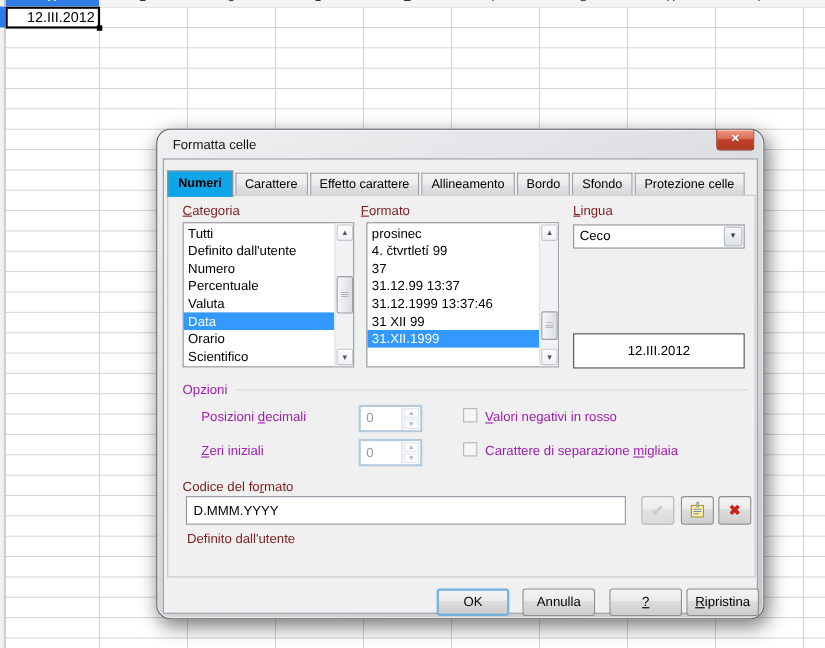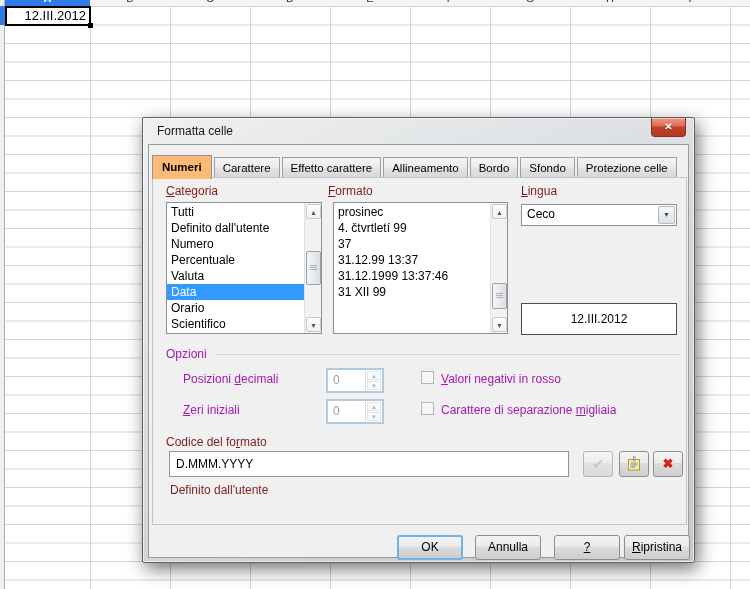--- a/index.html
+++ b/index.html
@@ -26,40 +26,40 @@
   .row-h-sel { position:absolute; left:0; top:6px; width:5px; height:19px; background:#2f7ce8; }
   .cell-a1 { position:absolute; left:5px; top:6px; width:86px; height:20px;
     border:2px solid #000; background:#fff; font-size:13px; line-height:15px;
     text-align:right; padding-right:3px; color:#000; }
   .cell-a1 .handle { position:absolute; right:-4px; bottom:-4px; width:5px; height:5px;
     background:#000; }
 
   
   .dialog { position:absolute; left:142px; top:117px; width:553px; height:446px;
     background:linear-gradient(155deg,#eef0f1 0%,#d9dcdf 45%,#c5c8cc 100%);
-    border:1px solid #5e6267; border-radius:2px;
+    border:1px solid #5e6267; border-radius:13px;
     box-shadow:3px 6px 18px rgba(0,0,0,.55), inset 0 0 0 1px rgba(255,255,255,.55);
     font-size:12px; color:#000; }
   .dlg-title { position:absolute; left:14px; top:6px; font-size:12px; color:#151515; }
   .dlg-close { position:absolute; top:0; right:8px; width:35px; height:19px;
     border:1px solid #8e2b1d; border-top:none; border-radius:0 0 4px 4px;
     background:linear-gradient(#ef9b88 0%,#d96a53 45%,#c03f2a 50%,#b03a1f 100%);
     color:#fff; font-size:10px; font-weight:bold; text-align:center; line-height:17px;
     box-shadow:inset 0 1px 0 rgba(255,255,255,.4); cursor:default;
     text-shadow:0 1px 1px rgba(0,0,0,.4); }
   .dlg-content { position:absolute; left:5px; top:26px; width:541px; height:414px;
     background:#f0f0f0; border:1px solid #979ca1; }
 
   
   .tabs { position:absolute; left:3px; top:8px; height:25px; display:flex;
     align-items:flex-end; white-space:nowrap; }
   .tab { background:linear-gradient(#f3f4f4,#ececed 45%,#e0e1e3 55%,#d5d7da);
     border:1px solid #9aa0a6; border-bottom:none; padding:4px 8px 4px;
     margin-right:2px; font-size:11.5px; position:relative; z-index:1; cursor:default; }
-  .tab.active { background:#fdba74; font-weight:bold; padding:5px 9px 6px;
+  .tab.active { background:#0ea5e9; font-weight:bold; padding:5px 9px 6px;
     margin-bottom:-1px; z-index:3; border-color:#8f949a; }
   .panel { position:absolute; left:3px; top:32px; width:535px; height:348px;
     border:1px solid #c2c6cb; background:#f0f0f0; z-index:2; }
 
   .lbl { position:absolute; font-size:12px; color:#7f1d1d; }
   .lbl.gray, .gray { color:#a21caf; }
 
   
   .listbox { position:absolute; background:#fff; border:1px solid #8d9097; }
   .list-items { position:absolute; left:0; top:1px; right:17px; }
@@ -213,20 +213,21 @@
       </div>
 
       <div class="listbox" style="left:180px;top:24px;width:175px;height:132px;">
         <div class="list-items">
           <div class="li">prosinec</div>
           <div class="li">4. čtvrtletí 99</div>
           <div class="li">37</div>
           <div class="li">31.12.99 13:37</div>
           <div class="li">31.12.1999 13:37:46</div>
           <div class="li">31 XII 99</div>
+          <div class="li selected">31.XII.1999</div>
         </div>
         <div class="sb">
           <div class="sb-btn up">▲</div>
           <div class="sb-thumb" style="top:80px;height:26px;">
               <div class="grip"></div>
             </div>
           <div class="sb-btn down">▼</div>
         </div>
       </div>
 

